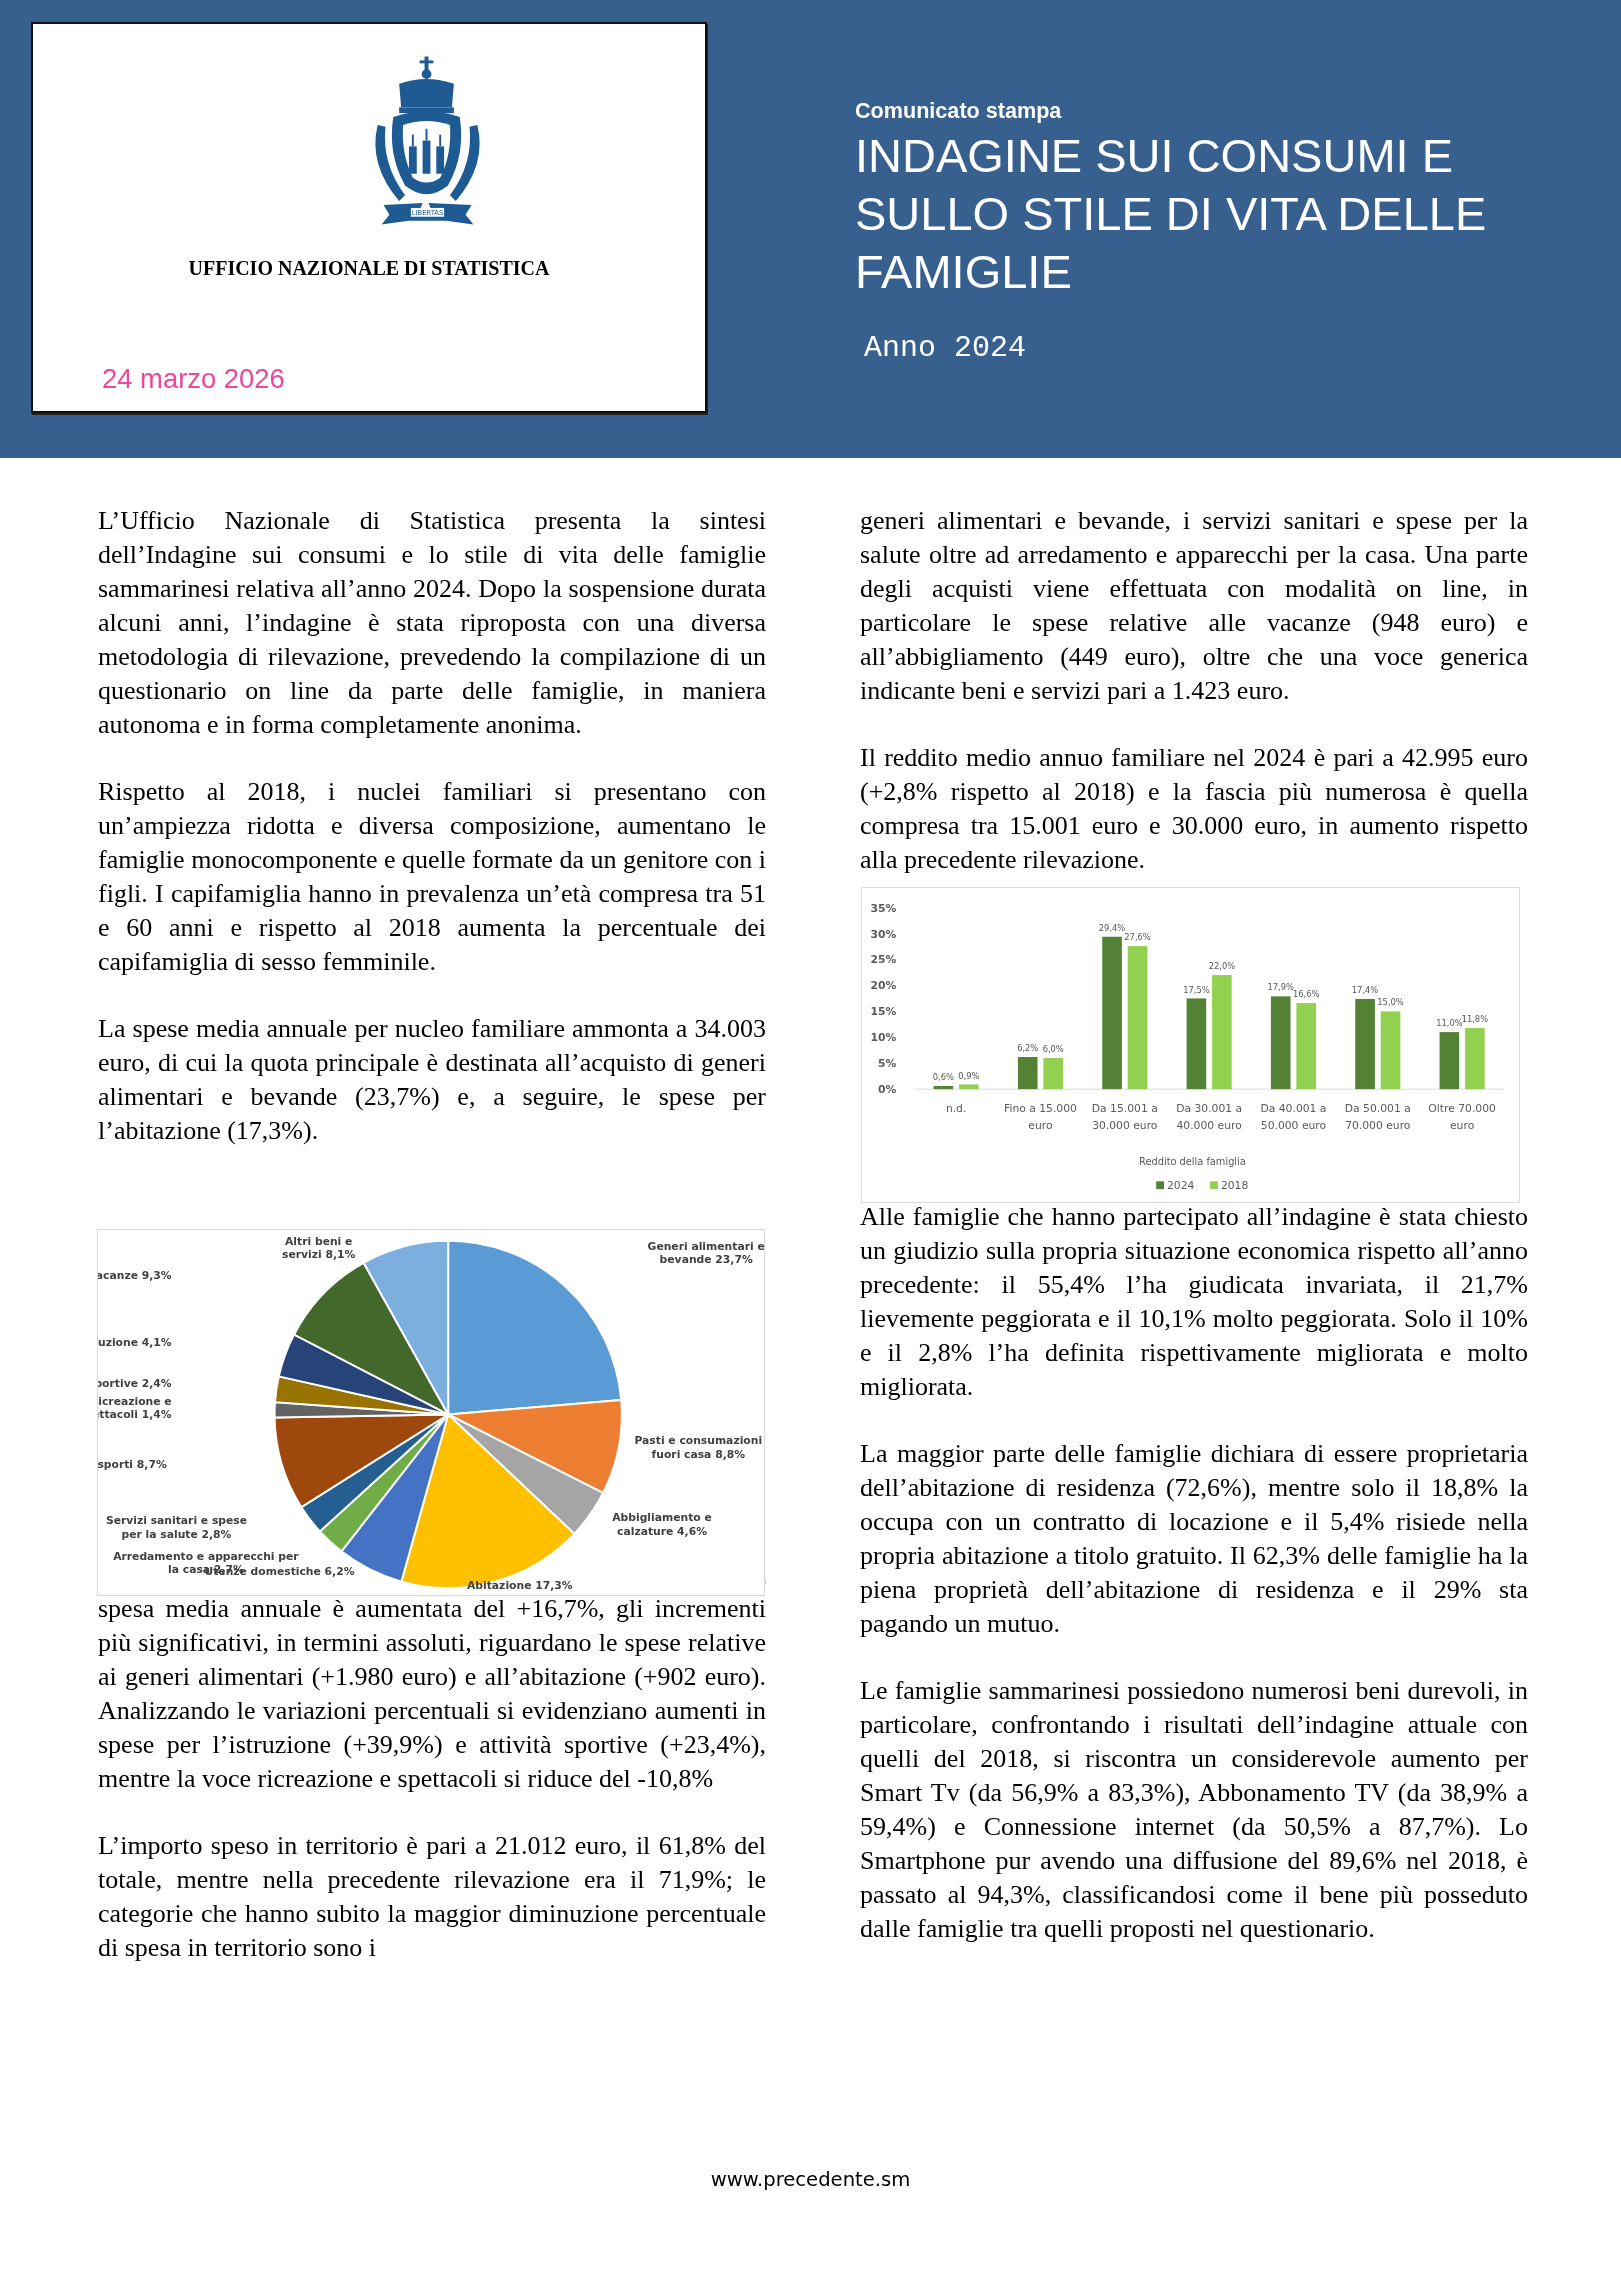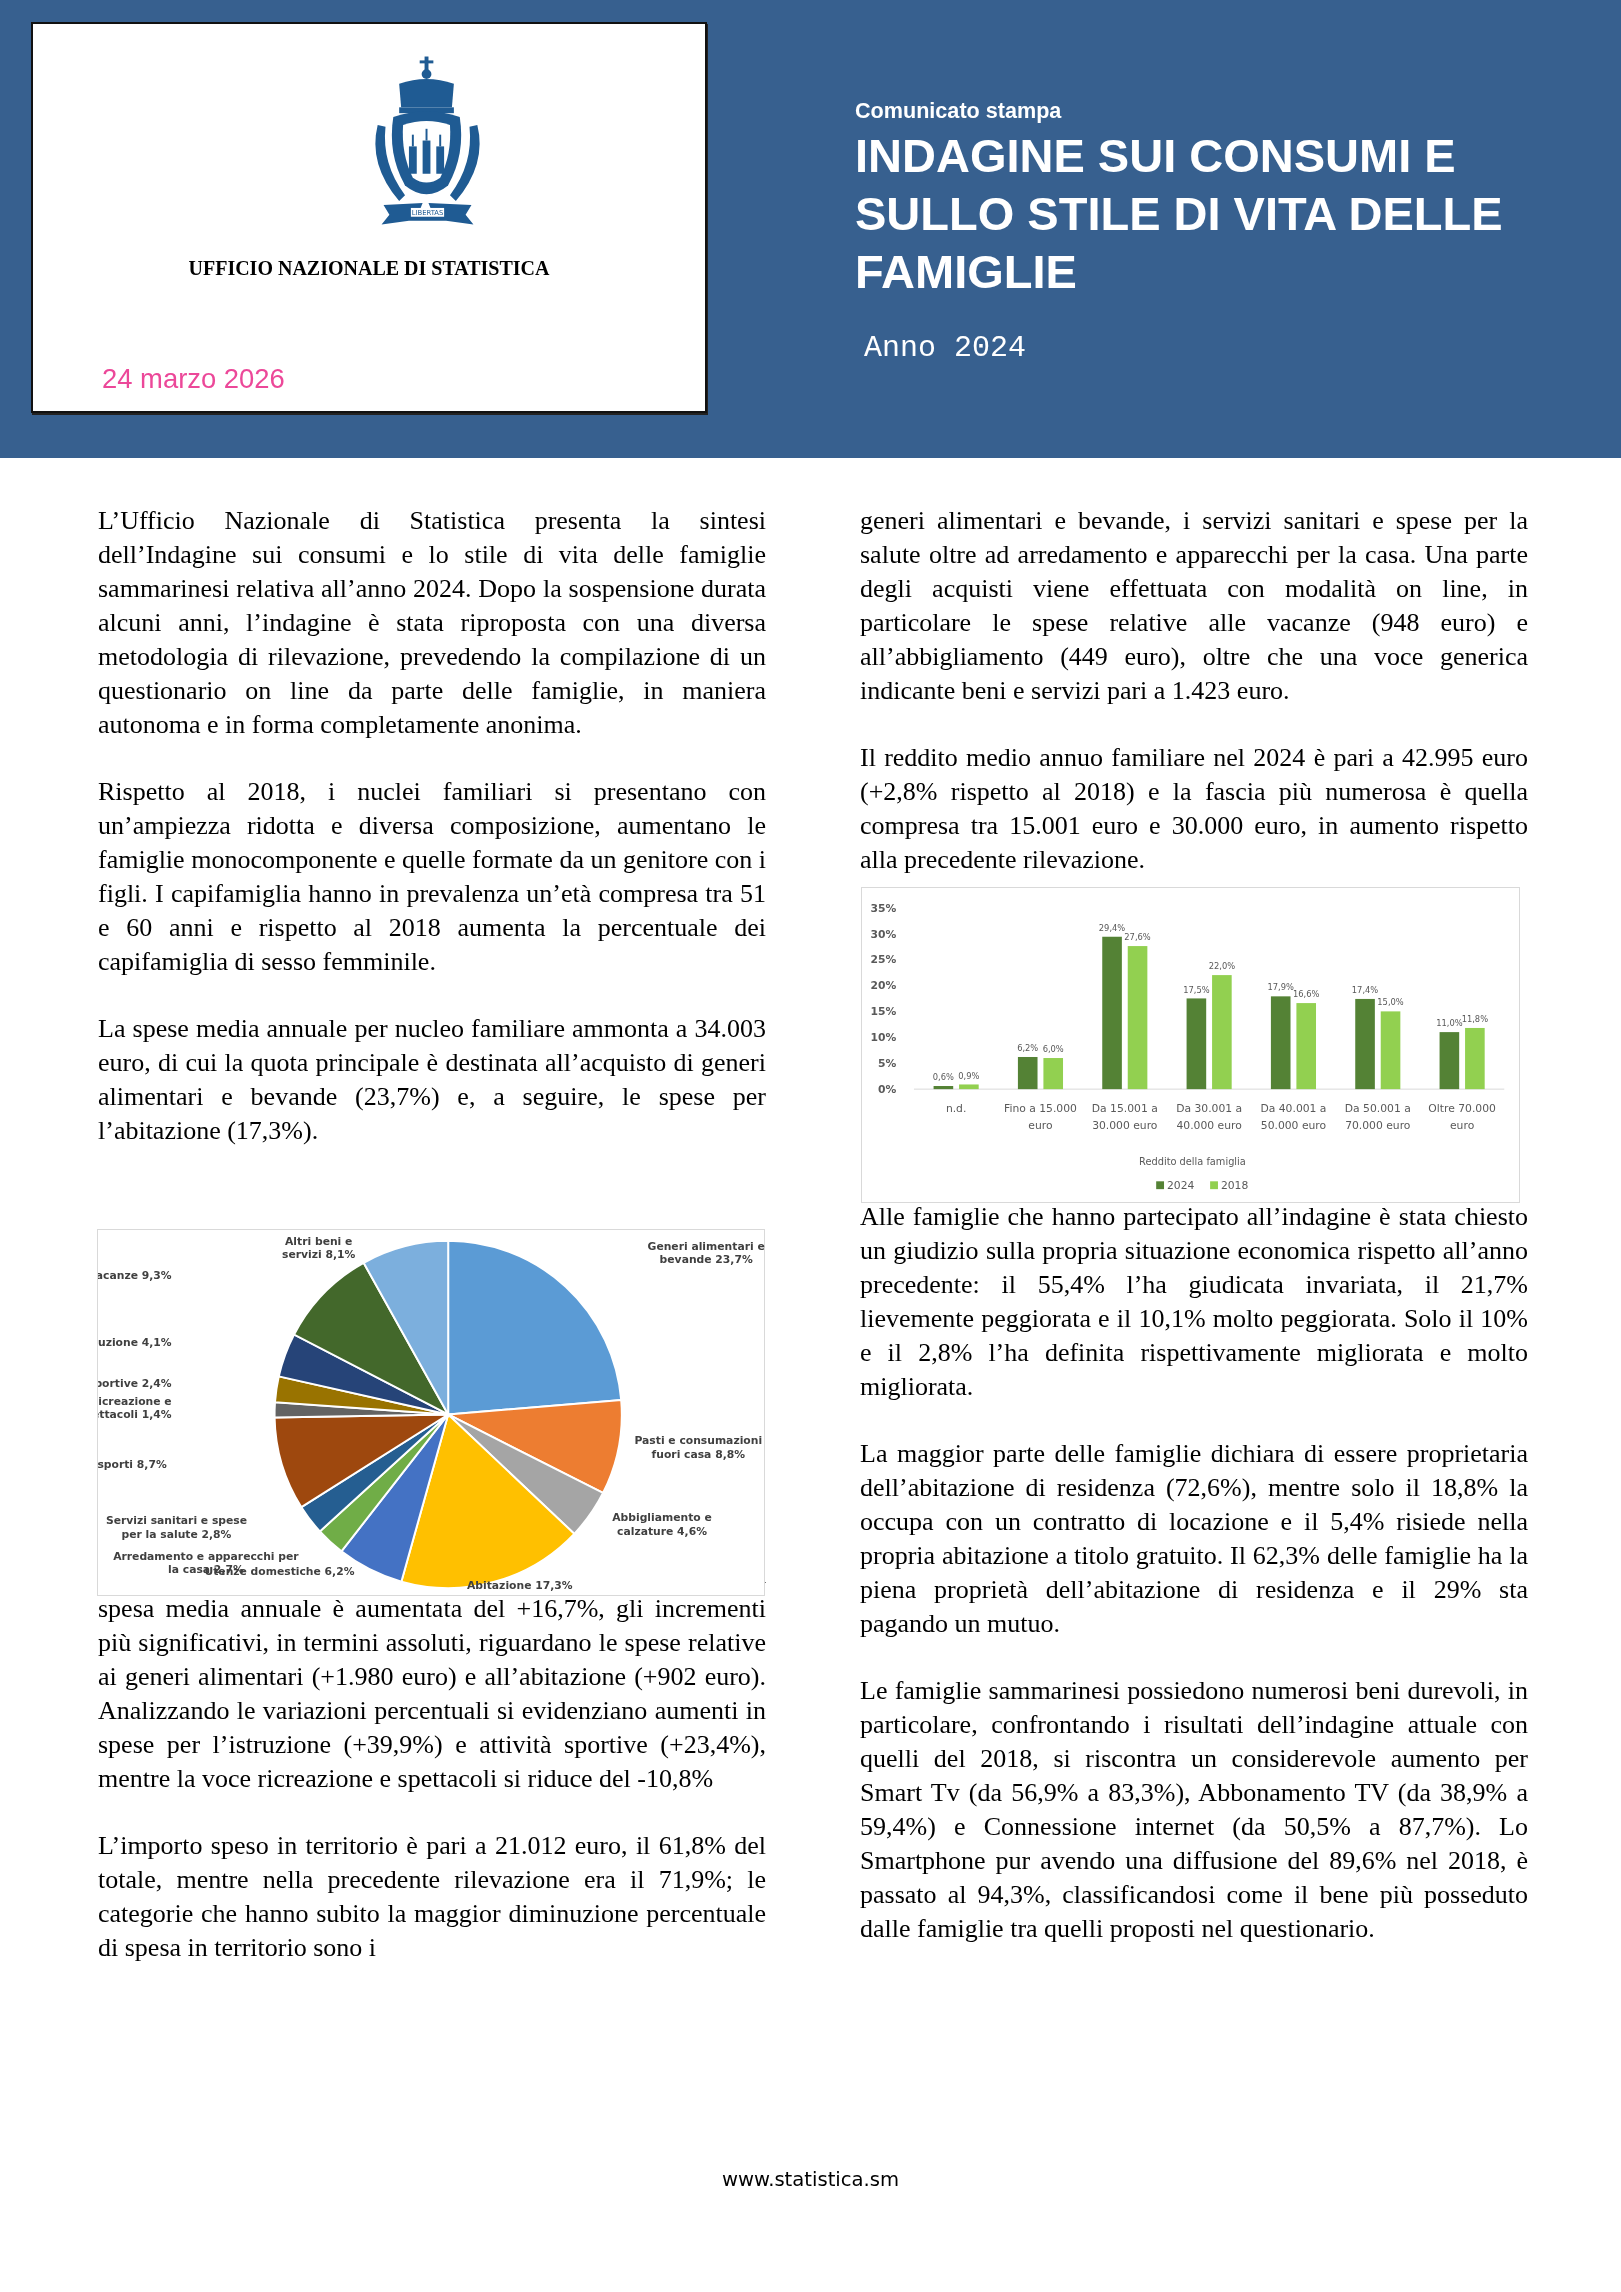--- a/index.html
+++ b/index.html
@@ -4,21 +4,21 @@
 <style>
   html, body { margin:0; padding:0; }
   body { width:1621px; height:2293px; background:#ffffff; position:relative; overflow:hidden; font-family:"Liberation Serif", serif; color:#000; }
   .header { position:absolute; left:0; top:0; width:1621px; height:458px; background:#37608f; }
   .logo-box { position:absolute; left:31px; top:21.6px; width:676px; height:391px; background:#fff; border:2px solid #111; box-sizing:border-box; box-shadow:1px 2px 0 #222; }
   .emblem { position:absolute; left:331px; top:32px; width:127px; height:172px; }
   .org1 { position:absolute; left:0; width:100%; top:196px; text-align:center; font-family:"Liberation Serif", serif; font-weight:bold; font-size:20.6px; letter-spacing:0.2px; padding-left:39px; box-sizing:border-box; }
   .org2 { position:absolute; left:0; width:100%; top:233px; text-align:center; font-family:"Liberation Serif", serif; font-weight:bold; font-size:20px; }
   .date { position:absolute; left:69px; top:339px; font-family:"Liberation Sans", sans-serif; font-size:27.4px; color:#ec4899; }
   .kicker { position:absolute; left:855px; top:98px; font-family:"Liberation Sans", sans-serif; font-weight:bold; font-size:21.6px; color:#fff; }
-  .title { position:absolute; left:855px; top:127px; width:745px; font-family:"Liberation Sans", sans-serif; font-weight:bold; font-size:47px; line-height:58px; color:#fff; }
+  .title { position:absolute; left:855px; top:127px; width:745px; font-family:"Liberation Sans", sans-serif; font-weight:normal; font-size:47px; line-height:58px; color:#fff; }
   .year { position:absolute; left:864px; top:331px; font-family:Liberation Mono, monospace; font-size:30px; color:#fff; }
 
   .col { position:absolute; width:668px; font-size:26px; line-height:34px; text-align:justify; }
   .col p { margin:0 0 33px 0; }
   .left { left:98px; top:504px; }
   .right { left:860px; top:504px; }
 
   .pie-box { position:absolute; left:97px; top:1229px; width:668px; height:367px; border:1px solid #d9d9d9; box-sizing:border-box; background:#fff; }
   .bar-box { position:absolute; left:861px; top:887px; width:659px; height:316px; border:1px solid #d9d9d9; box-sizing:border-box; background:#fff; }
   svg text { font-family:"DejaVu Sans", sans-serif; }
@@ -159,14 +159,14 @@
       <text x="625" y="136.62857142857143" font-size="8.5" fill="#595959" text-anchor="middle">11,8%</text>
       <text x="612" y="228" font-size="11" fill="#595959" text-anchor="middle"><tspan x="612" dy="0">Oltre 70.000</tspan><tspan x="612" dy="18">euro</tspan></text>
       <text x="337" y="282" font-size="10" fill="#595959" text-anchor="middle">Reddito della famiglia</text>
       <rect x="300" y="299" width="8" height="8" fill="#548235"></rect>
       <text x="311" y="307" font-size="11" fill="#595959">2024</text>
       <rect x="355" y="299" width="8" height="8" fill="#92d050"></rect>
       <text x="366" y="307" font-size="11" fill="#595959">2018</text>
     </svg>
 </div>
 
-<div class="footer">www.statistica.sm</div>
+<div class="footer">www.precedente.sm</div>
 
 
 </body></html>

